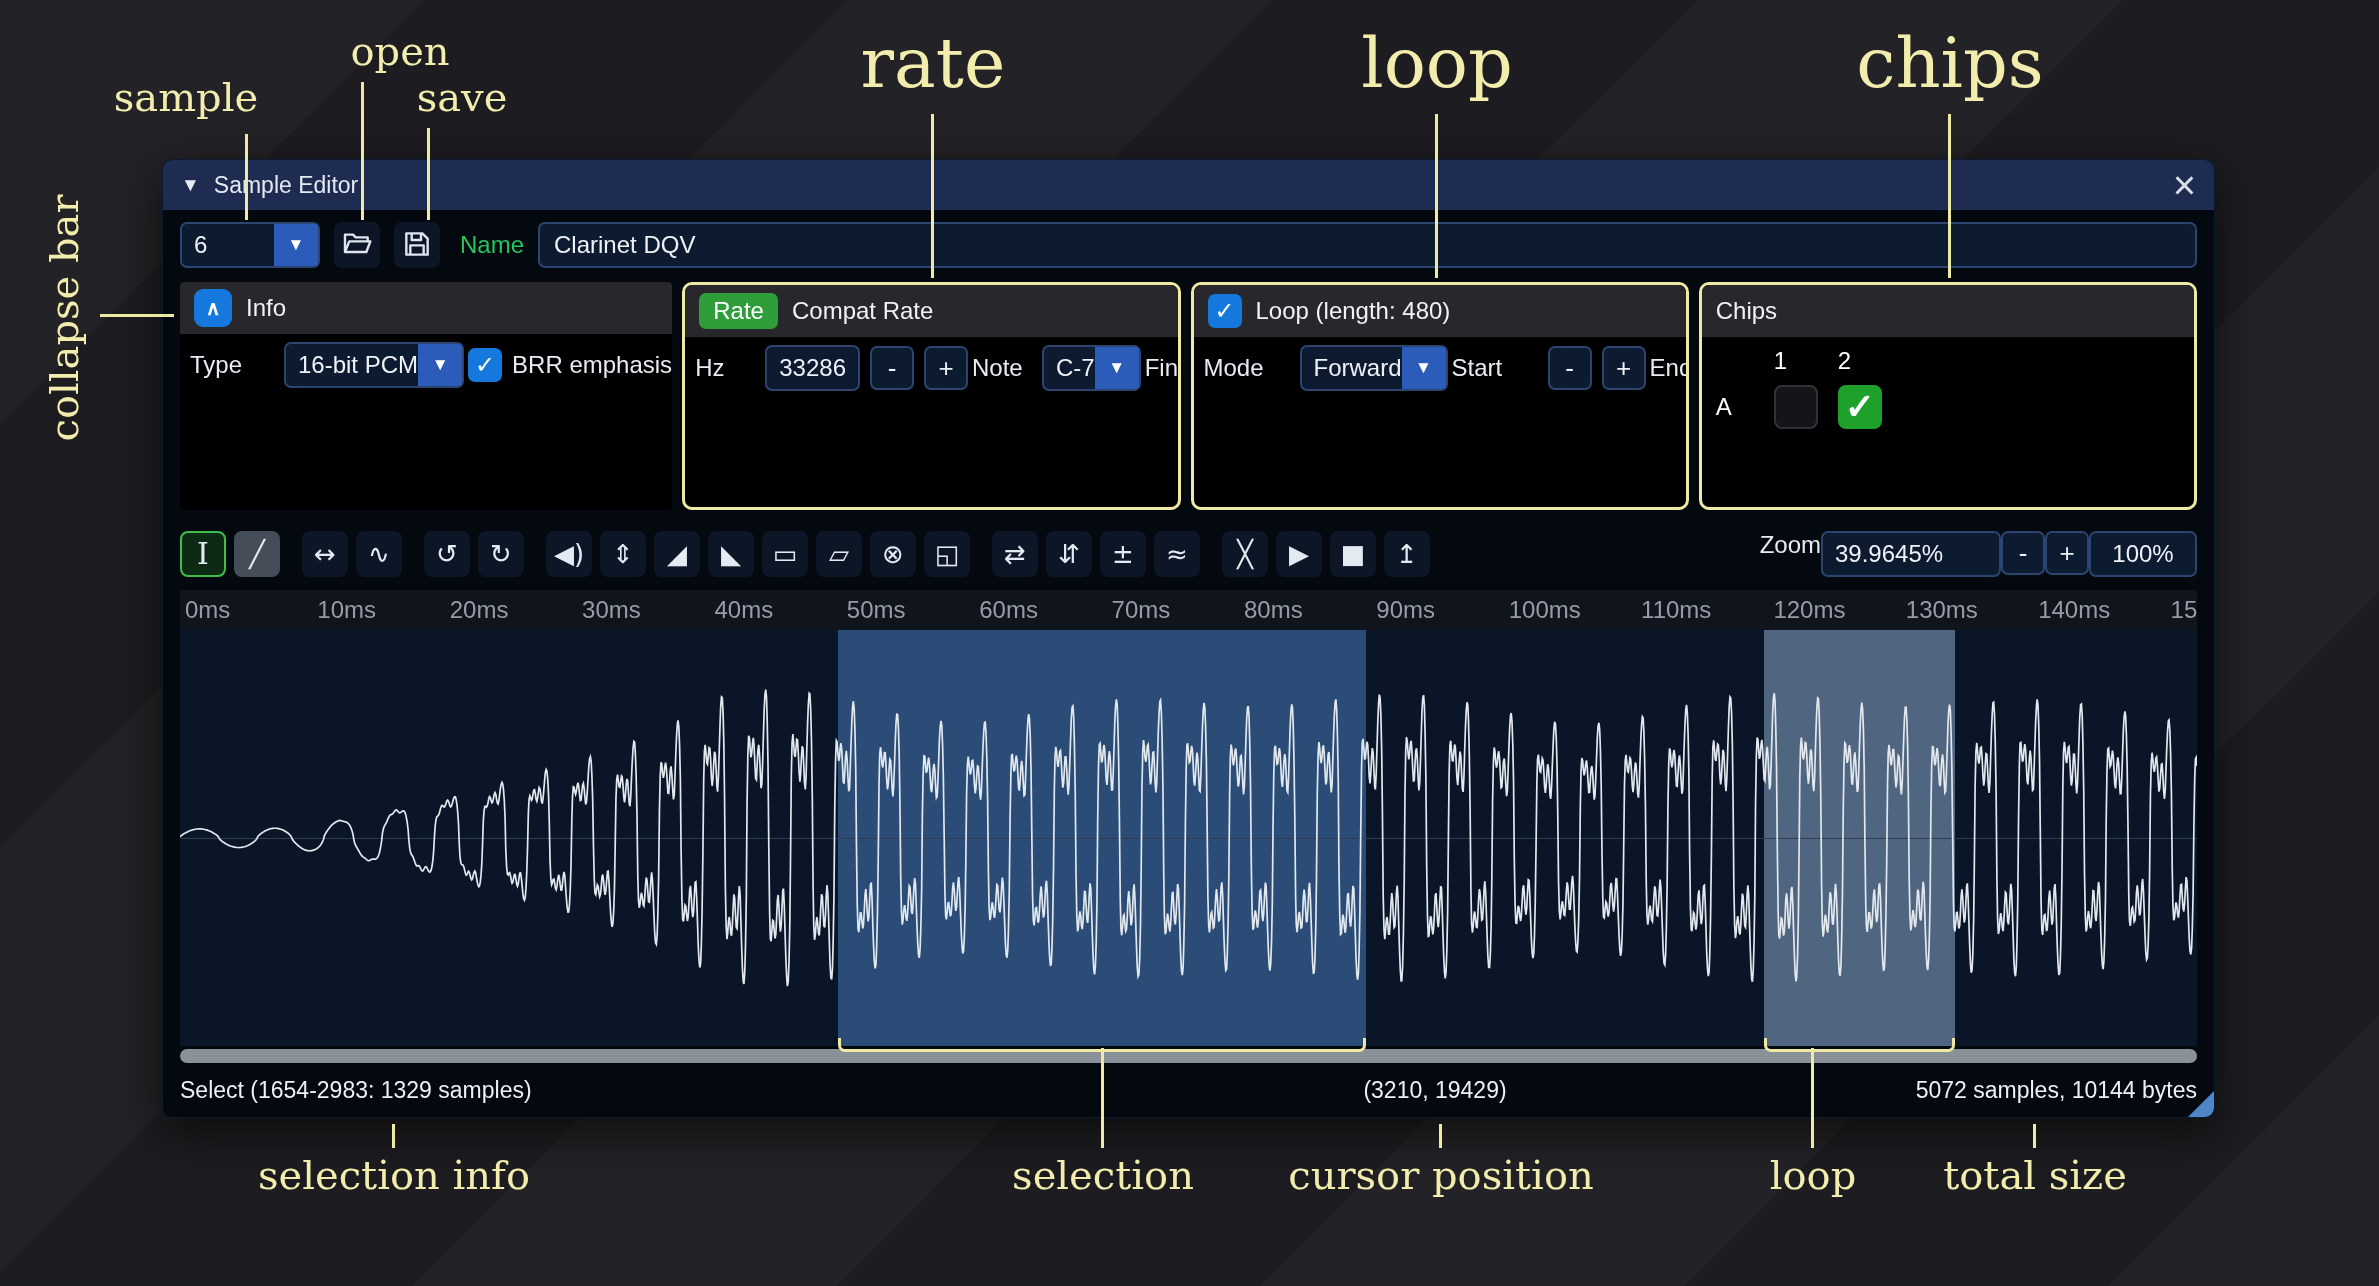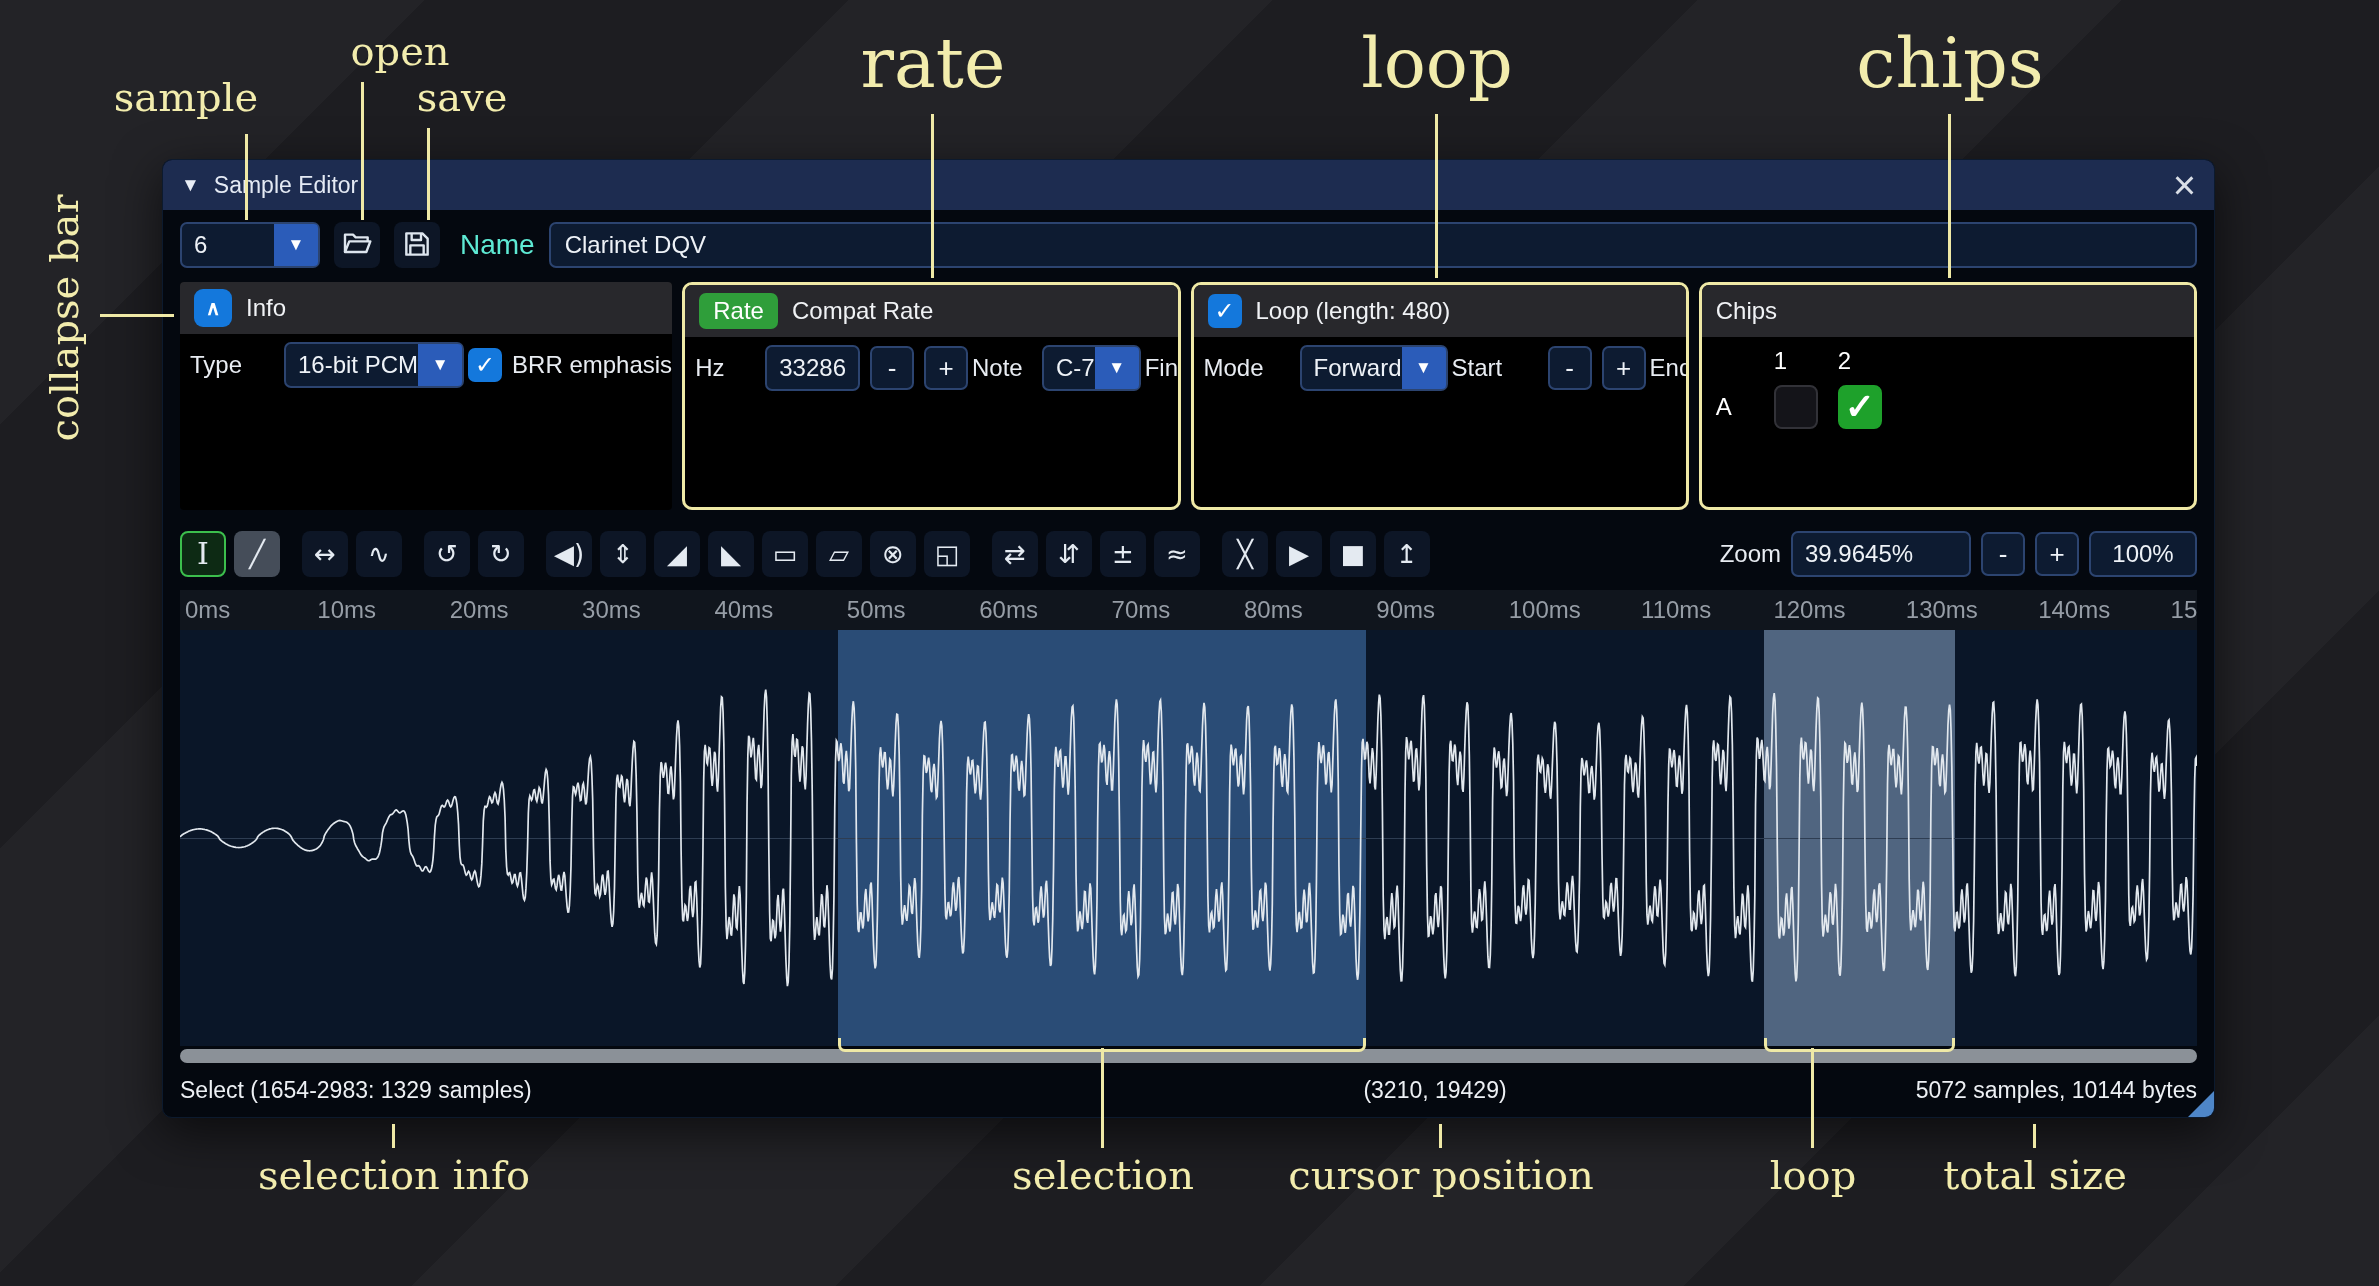--- a/index.html
+++ b/index.html
@@ -21,21 +21,21 @@
   .titlebar .close{margin-left:auto;color:#d9dee6;font-size:40px;line-height:0.8;cursor:default;}
   .name-row{flex:0 0 70px;display:flex;align-items:center;gap:14px;padding:0 17px;}
   .field{background:#0d1b31;border:2px solid #2c4470;border-radius:7px;display:flex;align-items:center;
          color:#eef2f7;font-size:24px;box-sizing:border-box;height:46px;padding:0 12px;}
   .field.dd{padding:0 0 0 12px;}
   .dd-btn{margin-left:auto;align-self:stretch;width:44px;background:#2b5cb9;border-radius:0 4px 4px 0;
           display:flex;align-items:center;justify-content:center;color:#fff;font-size:17px;}
   .mini-select{width:140px;}
   .icon-btn{width:46px;height:46px;border-radius:8px;background:#0d1626;border:none;padding:0;
             display:flex;align-items:center;justify-content:center;}
-  .name-label{color:#5eead4;font-size:28px;margin-left:6px;}
+  .name-label{color:#22c55e;font-size:24px;margin-left:6px;}
   .text-input{flex:1;height:46px;background:#0d1b31;border:2px solid #2c4470;border-radius:7px;
               color:#eef2f7;font-size:24px;padding:0 14px;font-family:inherit;box-sizing:border-box;outline:none;}
   
   .props{flex:0 0 228px;display:flex;gap:10px;padding:0 17px;margin:2px 0 8px;}
   .section{flex:1;background:#000;display:flex;flex-direction:column;overflow:hidden;border-radius:4px;box-sizing:border-box;}
   .section.outlined{border:3px solid #efe9a6;border-radius:10px;}
   .sec-header{flex:0 0 52px;background:#28282c;display:flex;align-items:center;gap:14px;padding:0 14px;
               color:#f0f2f5;font-size:24px;}
   .sec-body{flex:1;display:flex;flex-direction:row;gap:4px;padding:6px 10px;}
   .prow{display:flex;align-items:center;gap:10px;height:50px;flex:0 0 auto;}
@@ -58,21 +58,21 @@
   .chip-box.on{background:#1ea12b;border-color:#1ea12b;color:#fff;font-size:36px;font-weight:bold;overflow:visible;}
   
   .toolbar{flex:0 0 72px;display:flex;align-items:center;gap:8px;padding:0 17px;}
   .tb-btn{width:46px;height:46px;flex:0 0 auto;border-radius:8px;background:#0d1626;border:none;padding:0;
           display:flex;align-items:center;justify-content:center;box-sizing:border-box;}
   .tb-btn .glyph{color:#e4eaf1;font-size:26px;line-height:1;font-family:"DejaVu Sans",sans-serif;}
   .tb-btn .glyph.serif{font-family:"DejaVu Serif",serif;font-size:30px;}
   .tb-btn.active{background:#0d2a14;border:2px solid #3cbf4d;}
   .tb-btn.raised{background:#454d59;}
   .tb-btn.gap{margin-right:14px;}
-  .zoom-cluster{margin-left:auto;display:flex;align-items:center;gap:10px;}
+  .zoom-cluster{margin-left:auto;display:flex;align-items:flex-start;gap:0;}
   .zoom-label{color:#e8ecf2;font-size:24px;}
   .zoom-field{width:180px;}
   .zoom-reset{width:108px;justify-content:center;}
   
   .ruler{flex:0 0 40px;margin:0 17px;position:relative;background:#10151d;overflow:hidden;}
   .ruler-label{position:absolute;top:50%;transform:translateY(-50%);padding-left:5px;color:#969da6;
                font-size:24px;white-space:nowrap;}
   .wave{flex:1;margin:0 17px;position:relative;background:#0a1628;}
   .centerline{position:absolute;left:0;right:0;top:50%;height:1px;background:#2e3d52;}
   .ov{position:absolute;top:0;bottom:0;}

